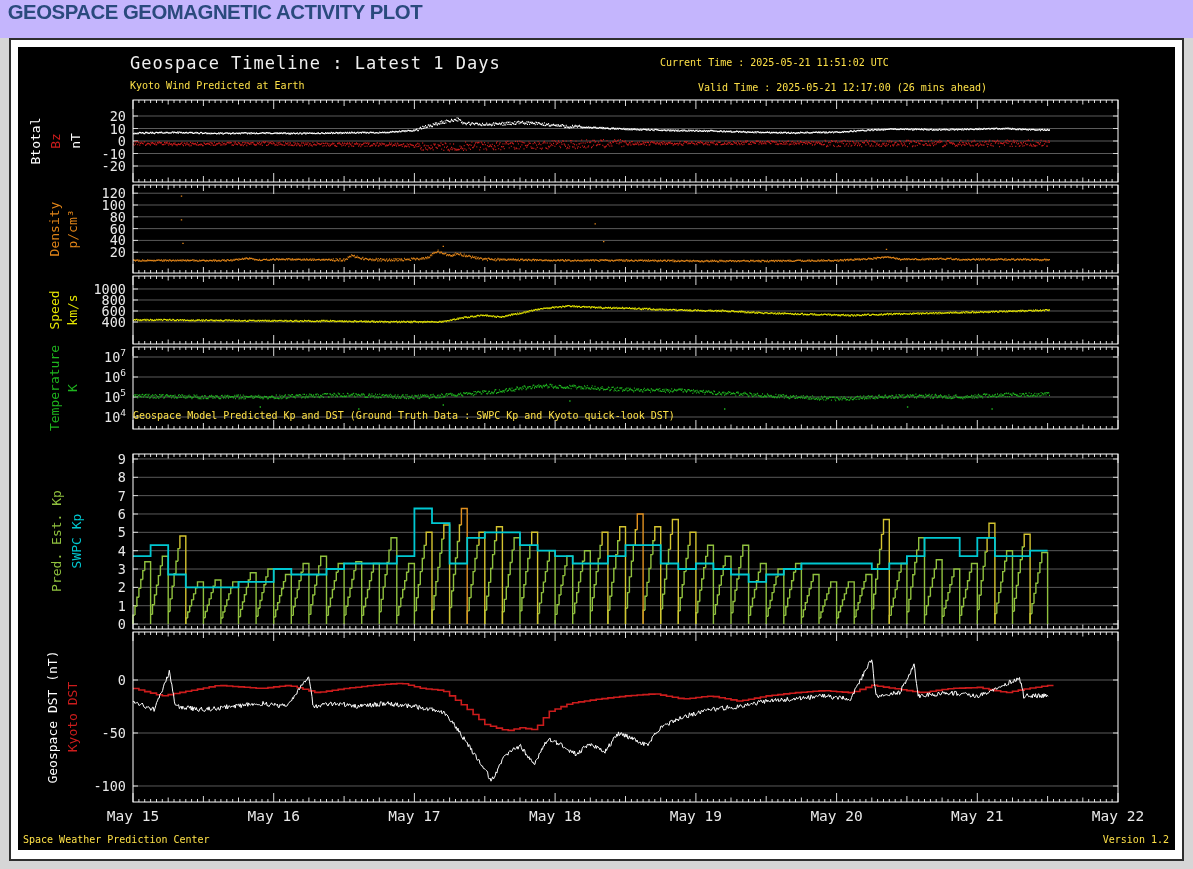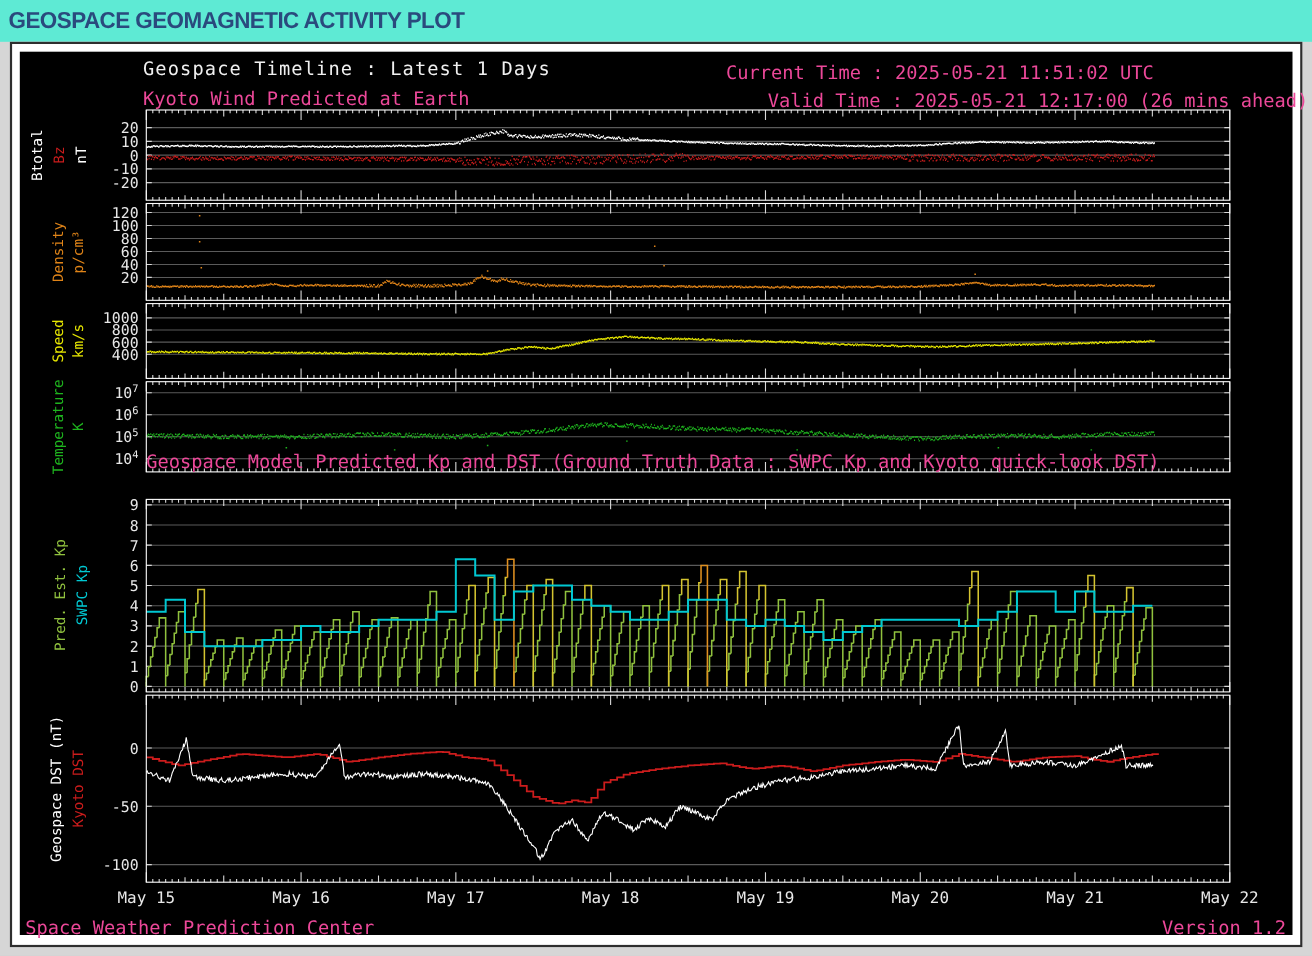--- a/index.html
+++ b/index.html
@@ -1,25 +1,25 @@
 <!DOCTYPE html>
 <html><head>
 <meta charset="utf-8">
 <style>
   html,body{margin:0;padding:0;background:#d6d6d6;width:1193px;height:869px;overflow:hidden;}
-  .hdr{height:38px;display:flex;align-items:center;background:#5eead4;}
+  .hdr{height:38px;display:flex;background:#c4b5fd;}
   .hdr-title{font-family:"Liberation Sans",sans-serif;font-weight:bold;font-size:21px;
     letter-spacing:-0.5px;color:#2a4a7d;padding-left:8px;transform:scaleX(0.97);transform-origin:left;}
   .frame{margin:0 9px;border:2px solid #2e2e2e;background:#ffffff;padding:7px;width:1157px;height:805px;}
   .fig{position:relative;width:1157px;height:803px;background:#000;
     font-family:"DejaVu Sans Mono","Liberation Mono",monospace;}
   .fig svg{position:absolute;left:0;top:0;}
   .ovl{position:absolute;white-space:pre;color:#f0f0f0;}
   .t-main{font-size:17px;letter-spacing:1px;}
-  .t-sub{font-size:17px;color:#ec4899;text-align:center;}
+  .t-sub{font-size:10px;color:#fde047;text-align:center;}
   .ylab{position:absolute;font-size:13px;transform:translate(-50%,-50%) rotate(-90deg);white-space:nowrap;}
   .c-white{color:#ffffff}.c-red{color:#cc1c1c}.c-orange{color:#e08418}
   .c-yellow{color:#e6e600}.c-green{color:#1eb41e}.c-kpgreen{color:#90c13e}.c-cyan{color:#00c8d2}
 </style>
 </head>
 <body>
 
 <div class="hdr">
   <div class="hdr-title">GEOSPACE GEOMAGNETIC ACTIVITY PLOT</div>
 </div>

